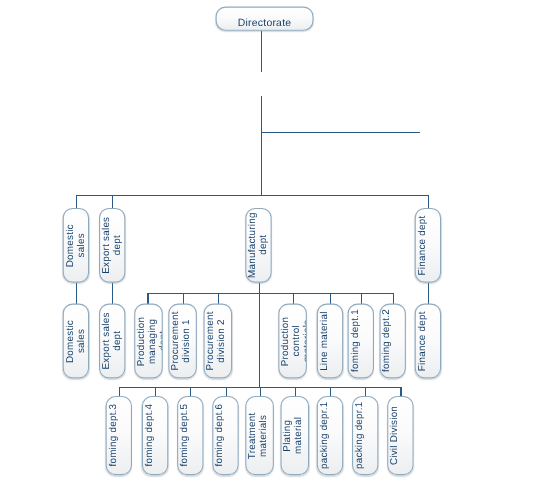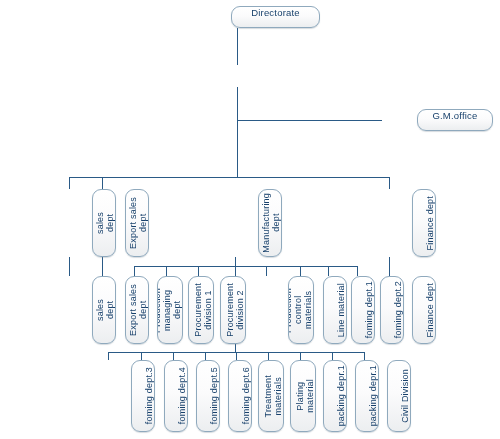--- a/index.html
+++ b/index.html
@@ -28,26 +28,25 @@
     pointer-events: none;
   }
   .node {
     position: absolute;
     box-sizing: border-box;
     border: 1px solid #8fa9bd;
     border-radius: 9px;
     background: linear-gradient(to bottom, #ffffff 0%, #fbfbfc 45%, #eceef0 100%);
     color: #17406b;
     display: flex;
-    align-items: flex-start;
+    align-items: flex-end;
     justify-content: center;
     text-align: center;
     box-shadow: 0 1px 1px rgba(120,135,150,0.30);
     overflow: hidden;
-    margin-left: 35px;
   }
   .node .label {
     display: block;
     font-size: 9px;
     line-height: 10px;
     letter-spacing: 0.2px;
     color: #17406b;
     white-space: pre-line;
   }
   .node.horizontal .label {
@@ -97,23 +96,20 @@
       <line x1="173.5" x2="173.5" y1="352" y2="360" stroke="#2a5a86" stroke-width="1" shape-rendering="crispEdges"></line>
       <line x1="205.5" x2="205.5" y1="352" y2="360" stroke="#2a5a86" stroke-width="1" shape-rendering="crispEdges"></line>
       <line x1="236.5" x2="236.5" y1="352" y2="360" stroke="#2a5a86" stroke-width="1" shape-rendering="crispEdges"></line>
       <line x1="268.5" x2="268.5" y1="352" y2="360" stroke="#2a5a86" stroke-width="1" shape-rendering="crispEdges"></line>
       <line x1="300.5" x2="300.5" y1="352" y2="360" stroke="#2a5a86" stroke-width="1" shape-rendering="crispEdges"></line>
       <line x1="332.5" x2="332.5" y1="352" y2="360" stroke="#2a5a86" stroke-width="1" shape-rendering="crispEdges"></line>
       <line x1="364.5" x2="364.5" y1="352" y2="360" stroke="#2a5a86" stroke-width="1" shape-rendering="crispEdges"></line>
     </svg>
 <div class="node horizontal" style="left: 196px; top: 6px; width: 89px; height: 22px;">
       <span class="label">Directorate</span>
-    </div>
-    <div class="node horizontal" style="left: 382px; top: 109px; width: 76px; height: 22px;">
-      <span class="label">G.M.office</span>
     </div>
     <div class="node vertical" style="left: 57px; top: 189px; width: 24px; height: 68px;">
       <span class="label">Domestic sales
 dept</span>
     </div>
     <div class="node vertical" style="left: 90px; top: 189px; width: 24px; height: 68px;">
       <span class="label">Export sales
 dept</span>
     </div>
     <div class="node vertical" style="left: 223px; top: 189px; width: 24px; height: 68px;">

